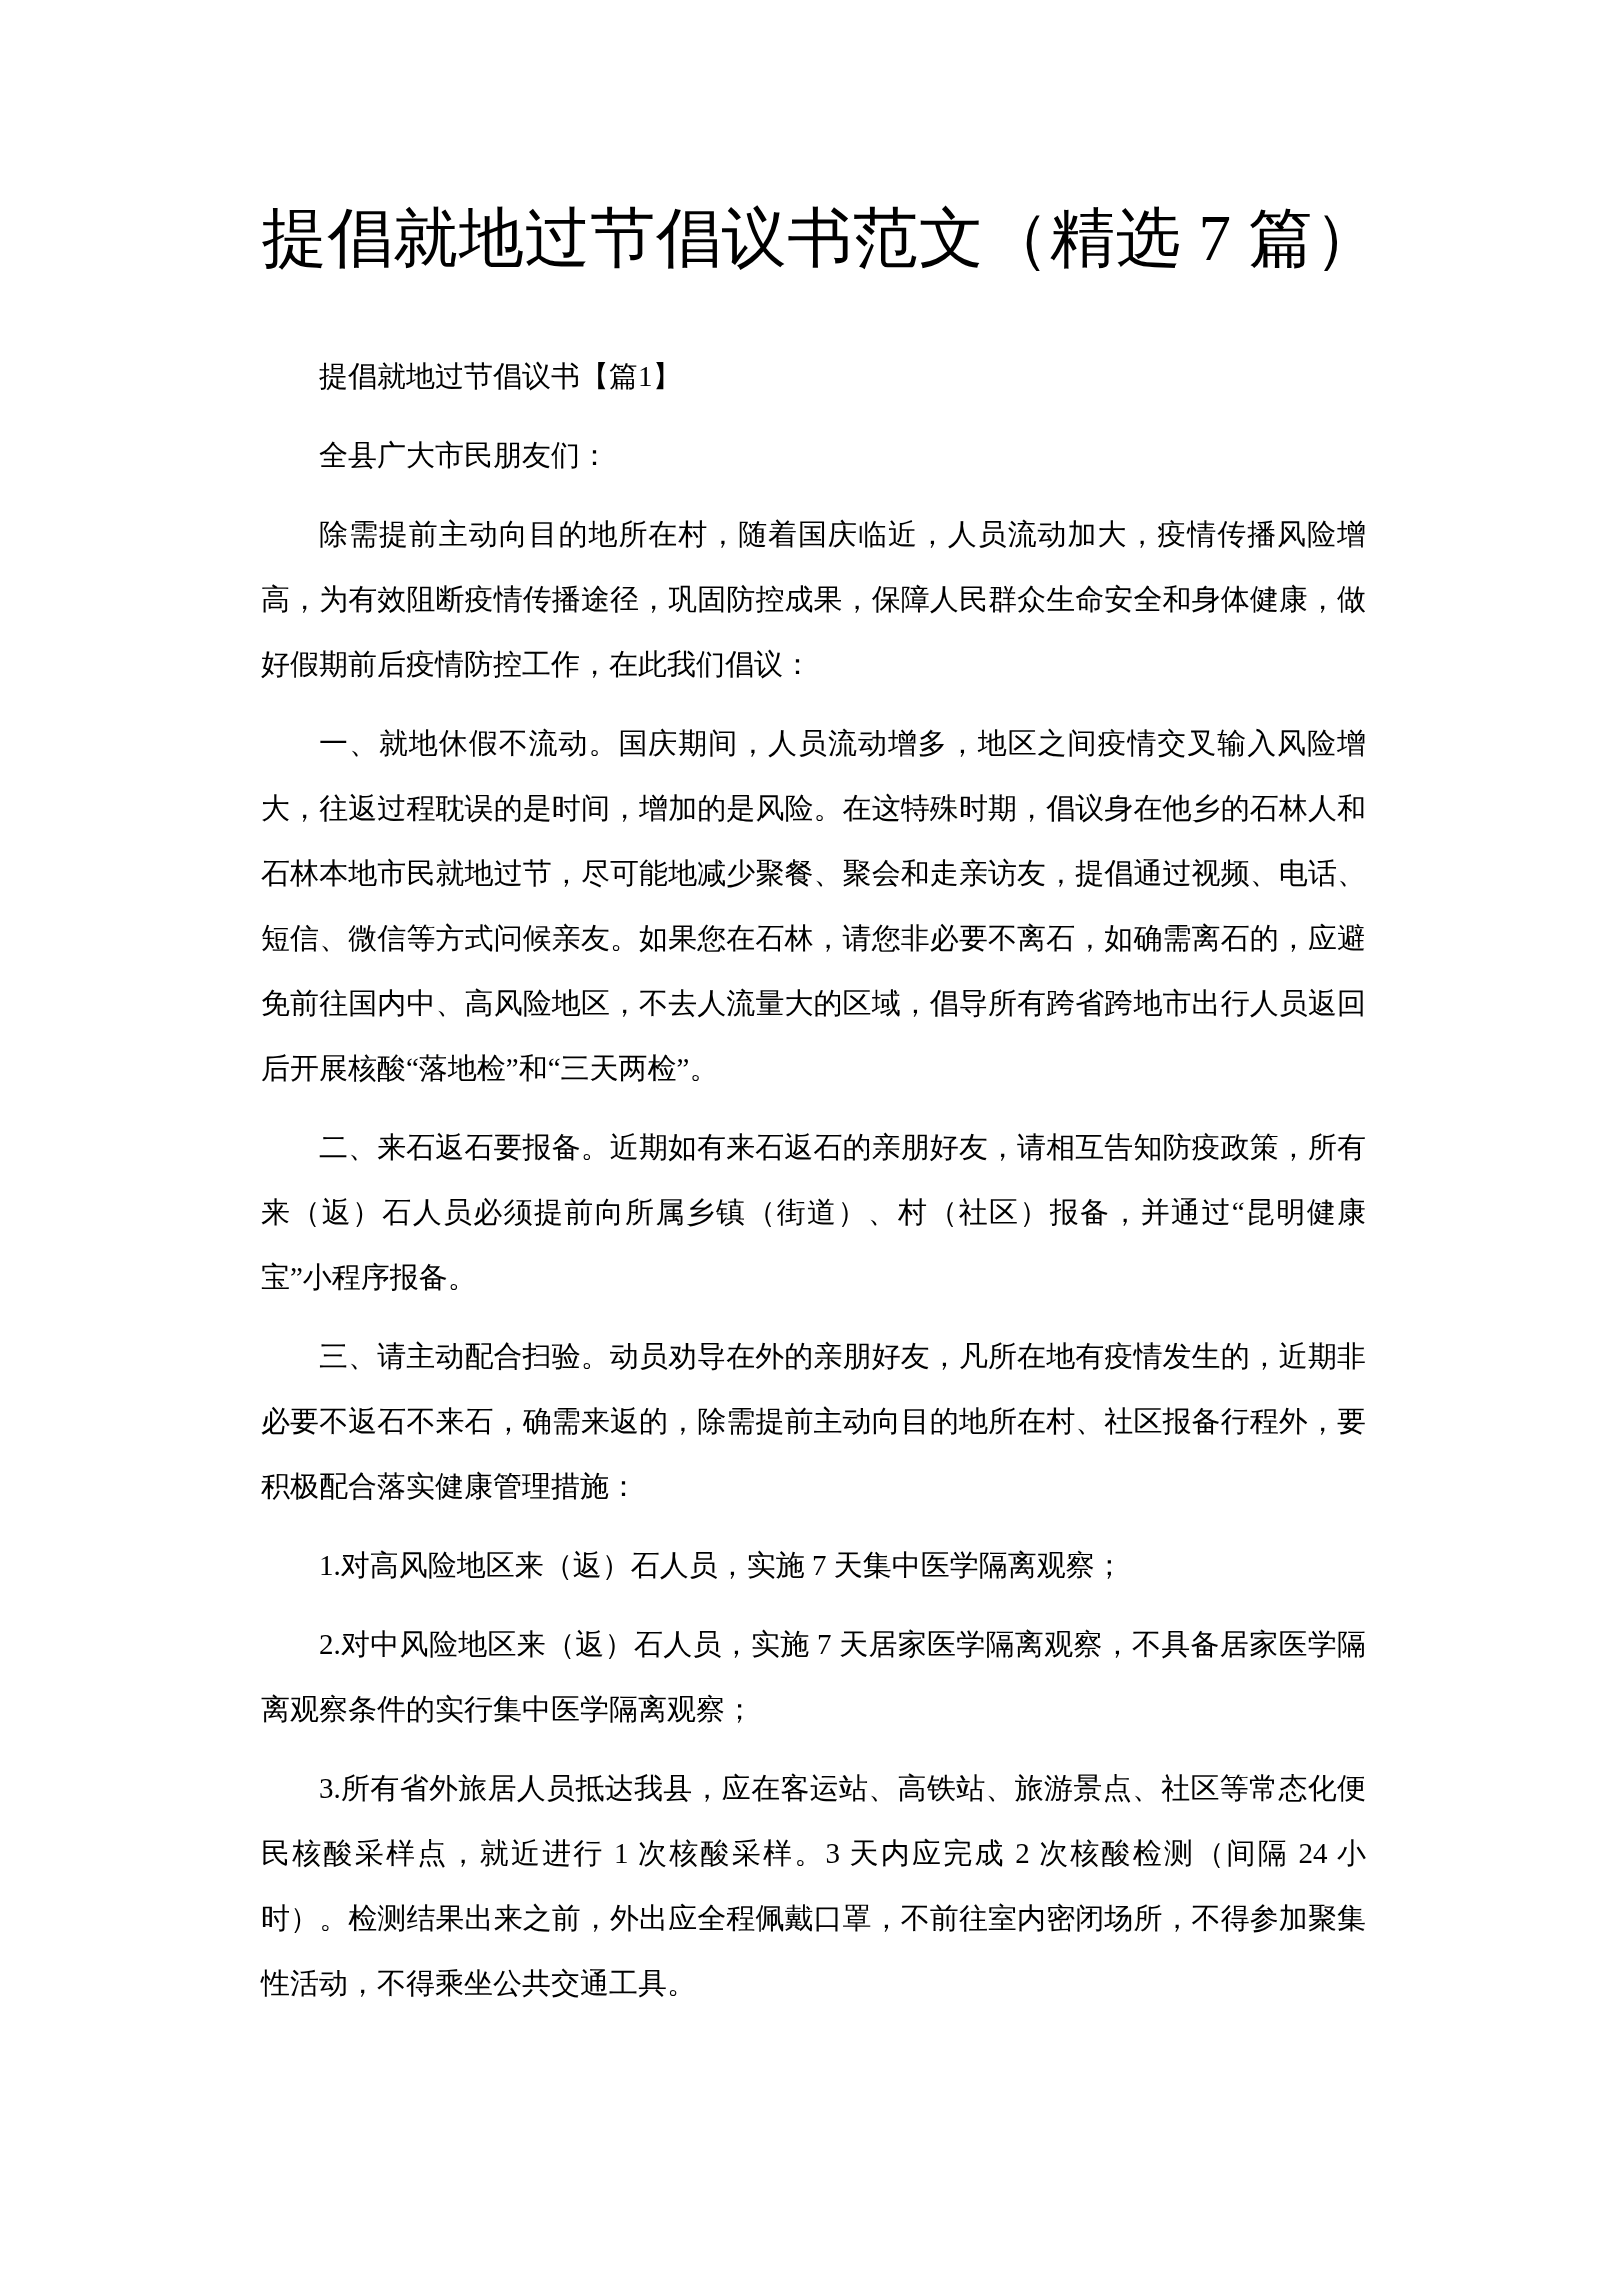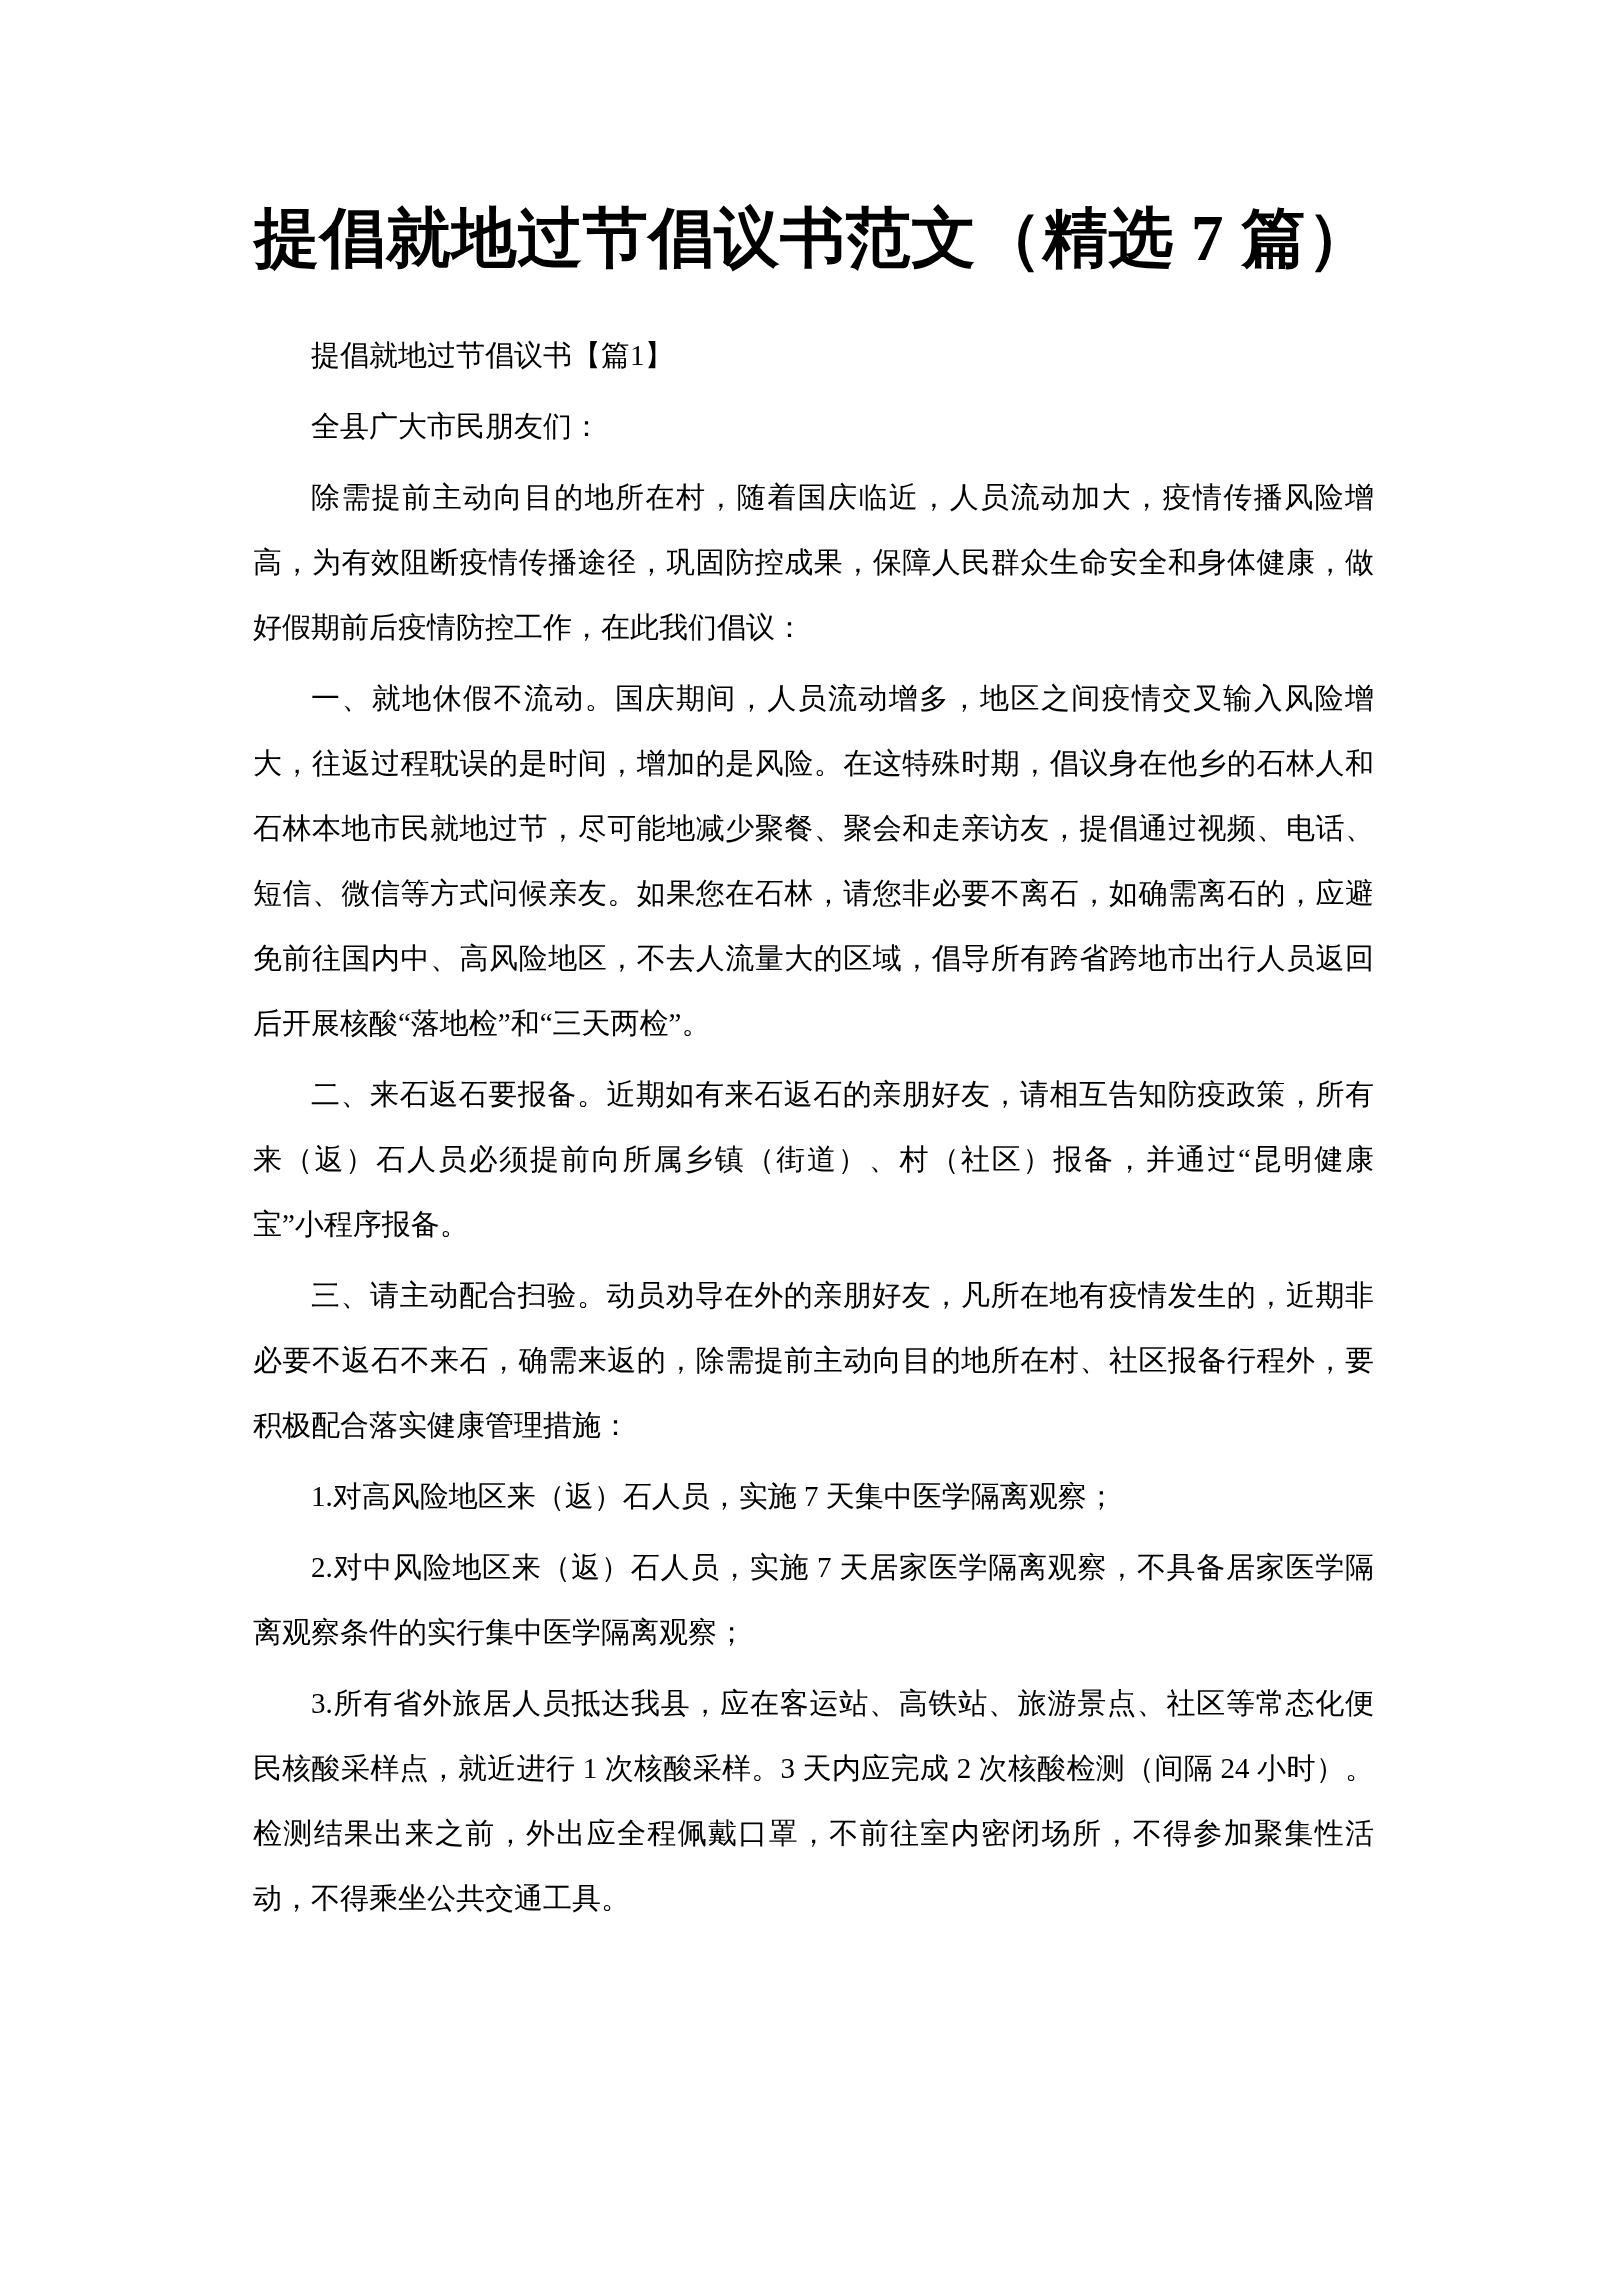--- a/index.html
+++ b/index.html
@@ -21,32 +21,32 @@
     height: 2295px;
     background: #ffffff;
     box-sizing: border-box;
   }
   .content {
     box-sizing: border-box;
     padding: 196px 243px 0 247px;
   }
   .doc-title {
     font-size: 65px;
-    font-weight: bold;
-    text-align: center;
-    margin: 0 0 42px 0;
+    font-weight: normal;
+    text-align: right;
+    margin: 0 0 63px 0;
     line-height: 1.3;
     letter-spacing: 0.7px;
   }
   .doc-paragraph {
     font-size: 29px;
     line-height: 65px;
     text-align: justify;
     text-indent: 2em;
-    margin: 6px;
+    margin: 14px;
     word-break: break-all;
   }
 </style>
 </head>
 <body>
 
 <div class="page">
   <div class="content">
     <h1 class="doc-title">提倡就地过节倡议书范文（精选 7 篇）</h1>
 

